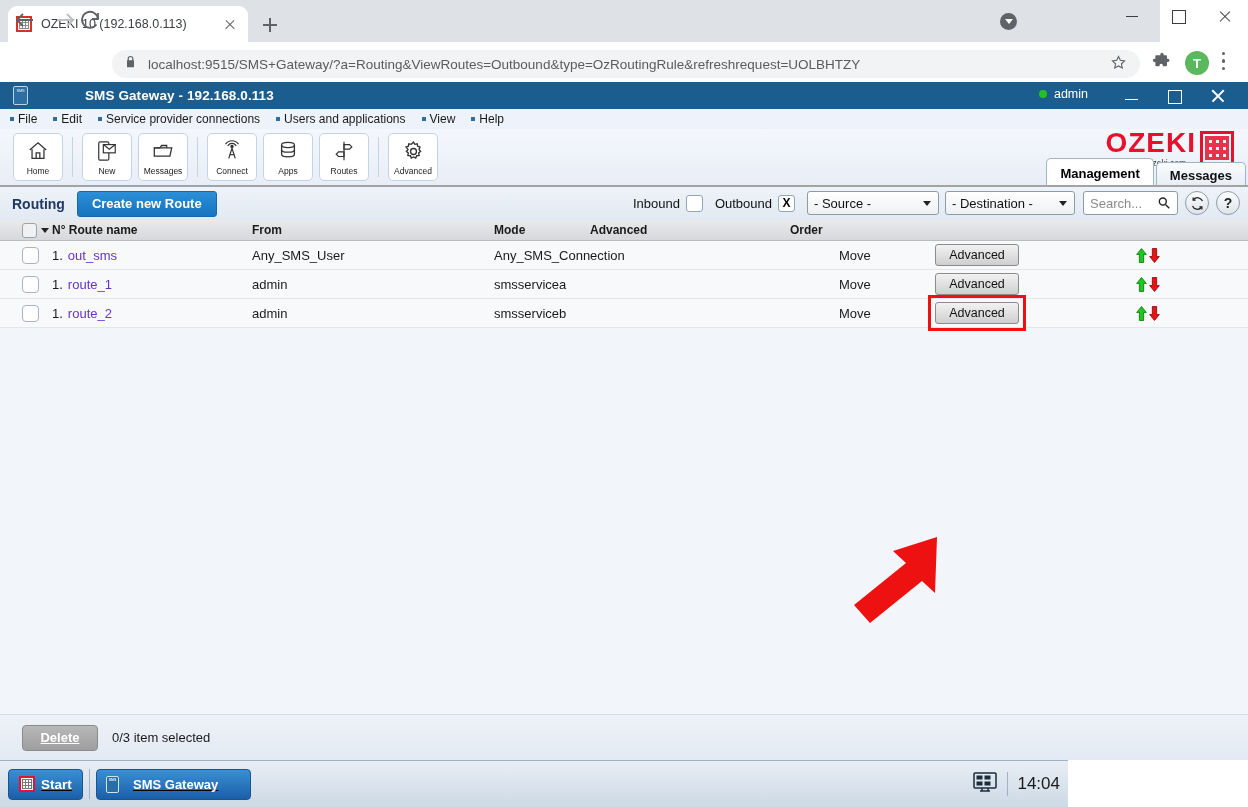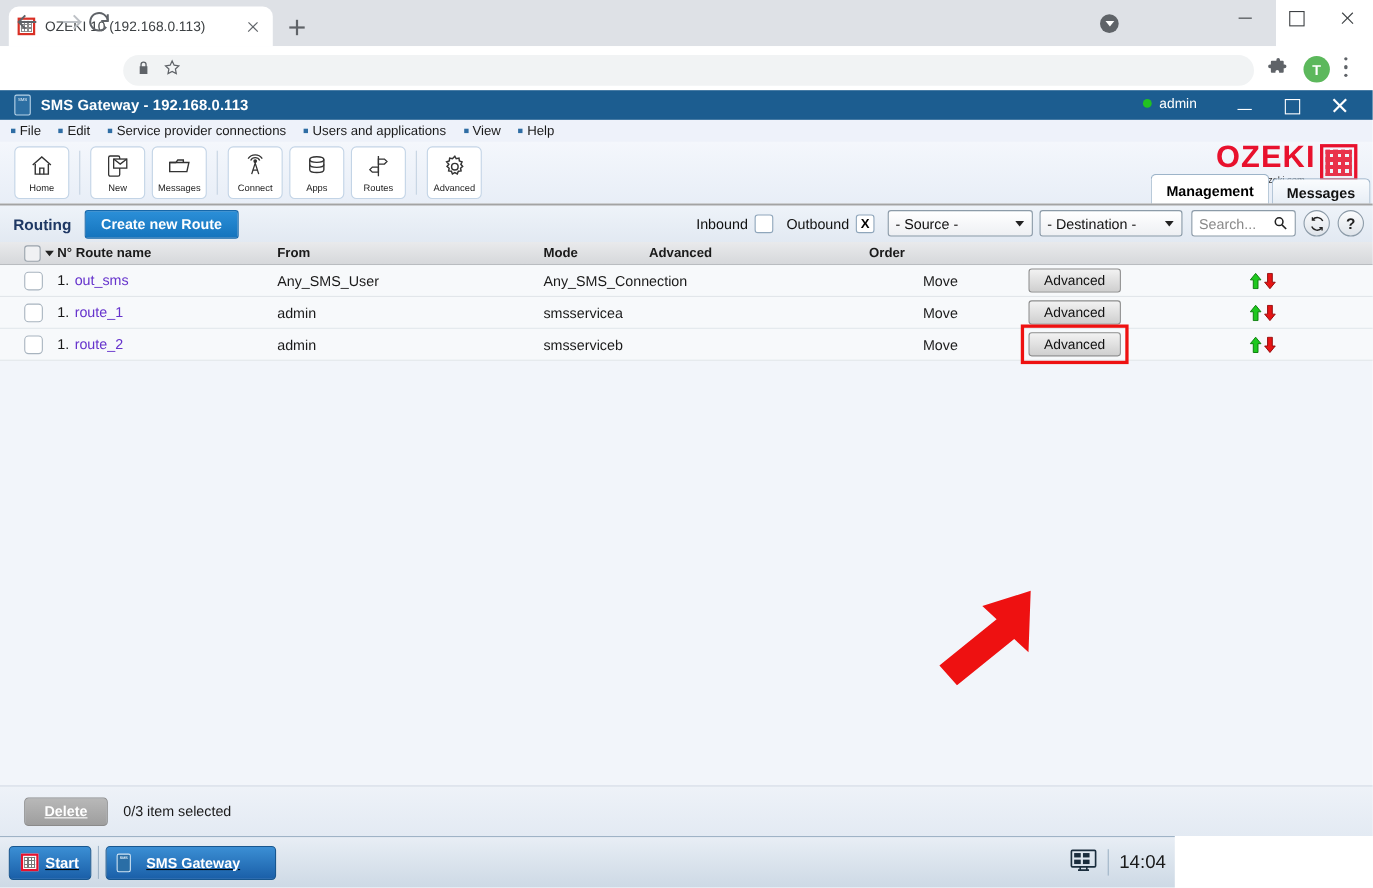--- a/index.html
+++ b/index.html
@@ -141,21 +141,21 @@
   .app-sms-ico {
     width: 15px; height: 19px; margin-left: 13px; margin-right: 9px;
     border: 1.5px solid #b8d4e8; border-radius: 2px; background: #2d6fa3;
     position: relative; flex: 0 0 15px;
   }
   .app-sms-ico::after {
     content: "SMS"; position: absolute; left: 0; right: 0; top: 1px;
     font-size: 4px; color: #e8f2f9; text-align: center; letter-spacing: -0.2px;
   }
   .app-title {
-    font-size: 13.5px; font-weight: bold; color: #ffffff; letter-spacing: 0.1px;
+    font-size: 13.5px; font-weight: bold; color: #ffffff; letter-spacing: 0.1px; margin-left: 48px;
   }
   .app-user {
     position: absolute; right: 160px; top: 5px;
     font-size: 12.5px; color: #ffffff; display: flex; align-items: center;
   }
   .user-dot {
     width: 8px; height: 8px; border-radius: 50%; background: #22c222;
     margin-right: 7px;
   }
   .appwin-btn { position: absolute; top: 0; width: 40px; height: 27px; }
@@ -460,20 +460,21 @@
       <path d="M20 11a8 8 0 10-1.5 5.5"></path>
         <path d="M20 5v6h-6"></path>
     </svg>
   </div>
   <div class="omnibox">
     <span class="lock-ico">
       <svg width="13" height="14" viewBox="0 0 14 16" fill="currentColor">
         <path d="M7 1a3.3 3.3 0 00-3.3 3.3V6H3v8h8V6h-.7V4.3A3.3 3.3 0 007 1zm0 1.4c1 0 1.9.8 1.9 1.9V6H5.1V4.3c0-1 .9-1.9 1.9-1.9z"></path>
       </svg>
     </span>
+    <span class="url-text">localhost:9515/SMS+Gateway/?a=Routing&amp;ViewRoutes=Outbound&amp;type=OzRoutingRule&amp;refreshrequest=UOLBHTZY</span>
     <span class="star-ico">
       <svg width="17" height="17" viewBox="0 0 24 24" fill="none" stroke="currentColor" stroke-width="1.6">
         <path d="M12 3.5l2.6 5.4 5.9.8-4.3 4.1 1.1 5.8L12 16.9l-5.3 2.7 1.1-5.8L3.5 9.7l5.9-.8z"></path>
       </svg>
     </span>
   </div>
   <div class="ext-ico">
     <svg width="20" height="20" viewBox="0 0 24 24" fill="currentColor">
       <path d="M10 3a2 2 0 014 0v1h3a1 1 0 011 1v3h1a2 2 0 010 4h-1v4a1 1 0 01-1 1h-4v-1a2 2 0 10-4 0v1H5a1 1 0 01-1-1v-4H3a2 2 0 010-4h1V5a1 1 0 011-1h5z"></path>
     </svg>

